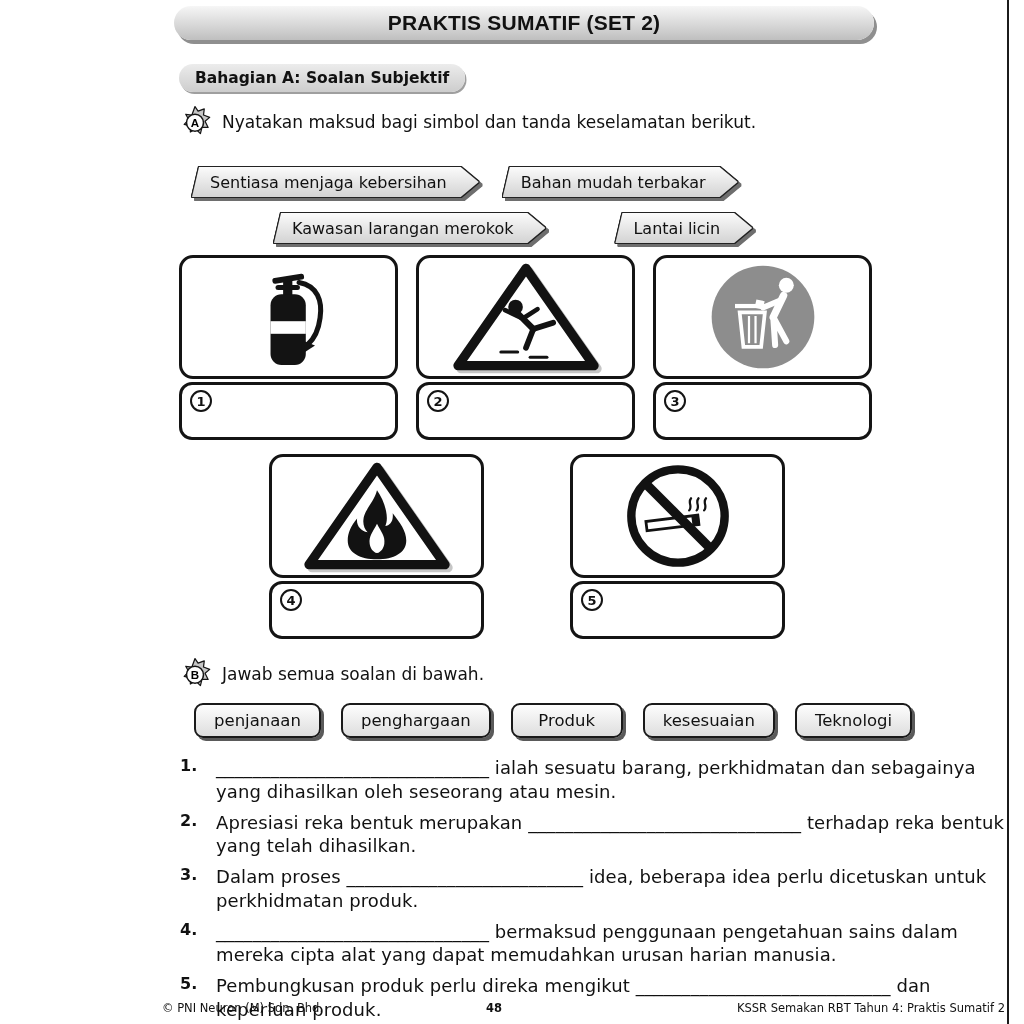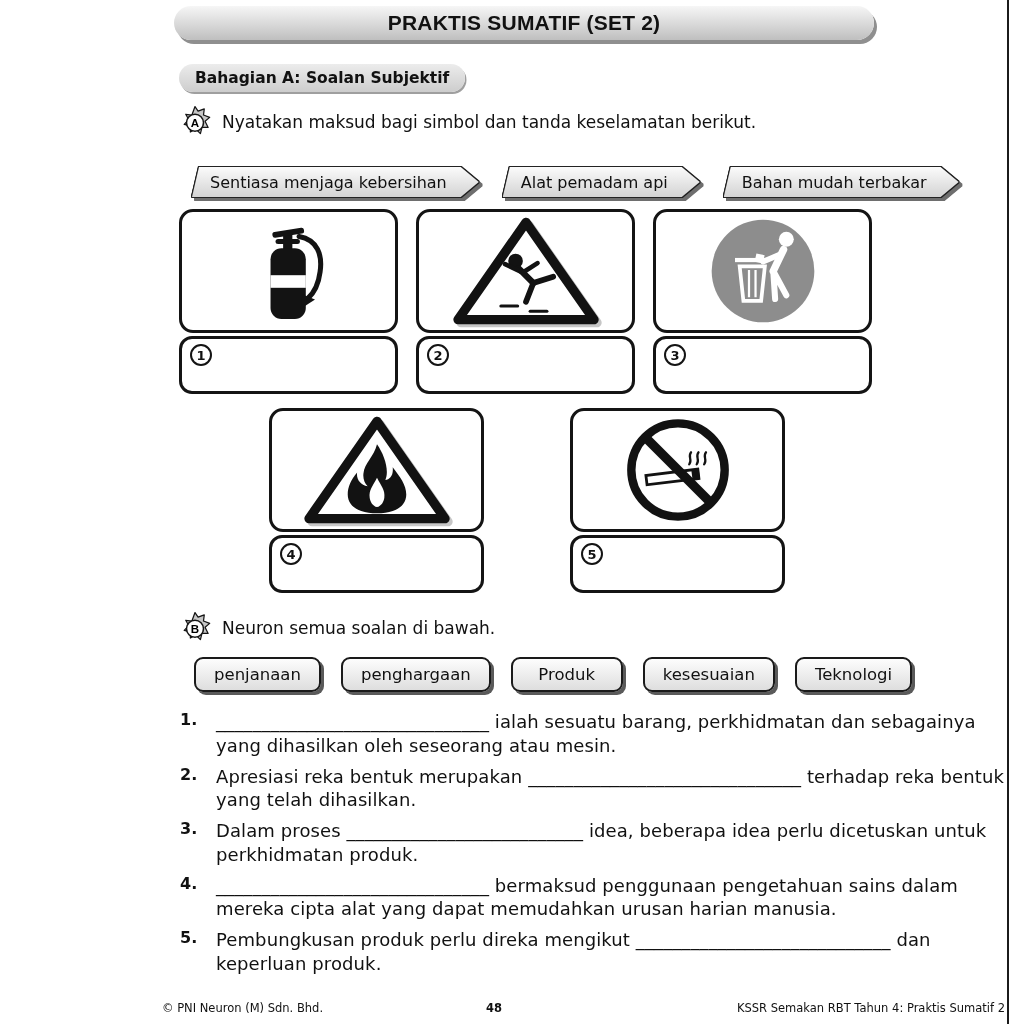--- a/index.html
+++ b/index.html
@@ -110,24 +110,29 @@
       </svg>
       <span class="instr-text">Nyatakan maksud bagi simbol dan tanda keselamatan berikut.</span>
     </div>
 
     
     <div class="ribbon-row r1">
       <div class="ribbon-wrap">
         <div class="ribbon">Sentiasa menjaga kebersihan</div>
       </div>
       <div class="ribbon-wrap">
-        <div class="ribbon">Alat pemadam api</div>
-      </div>
-      <div class="ribbon-wrap">
         <div class="ribbon">Bahan mudah terbakar</div>
+      </div>
+    </div>
+    <div class="ribbon-row r2">
+      <div class="ribbon-wrap">
+        <div class="ribbon">Kawasan larangan merokok</div>
+      </div>
+      <div class="ribbon-wrap">
+        <div class="ribbon">Lantai licin</div>
       </div>
     </div>
 
     
     <div class="cards-row r1">
 
       <div class="card">
         <div class="symbol-box">
           <svg viewBox="0 0 100 130" width="84" height="110">
             <g fill="#131313">
@@ -227,21 +232,21 @@
 
     </div>
 
     
     <div class="instr-row b">
       <svg class="mascot" viewBox="0 0 44 44" width="34" height="34">
         <path d="M22 2 l4 6 8 -3 -1 8 8 3 -6 5 4 8 -8 0 -2 8 -6 -6 -7 4 0 -8 -8 -2 6 -6 -4 -7 8 1 z" fill="#c6c6c6" stroke="#141414" stroke-width="1.6" stroke-linejoin="round"></path>
         <circle cx="22" cy="23" r="11" fill="#fff" stroke="#141414" stroke-width="2"></circle>
         <text x="22" y="28" text-anchor="middle">B</text>
       </svg>
-      <span class="instr-text">Neuron semua soalan di bawah.</span>
+      <span class="instr-text">Jawab semua soalan di bawah.</span>
     </div>
 
     
     <div class="word-bank">
       <div class="word-btn">penjanaan</div>
       <div class="word-btn">penghargaan</div>
       <div class="word-btn">Produk</div>
       <div class="word-btn">kesesuaian</div>
       <div class="word-btn">Teknologi</div>
     </div>

